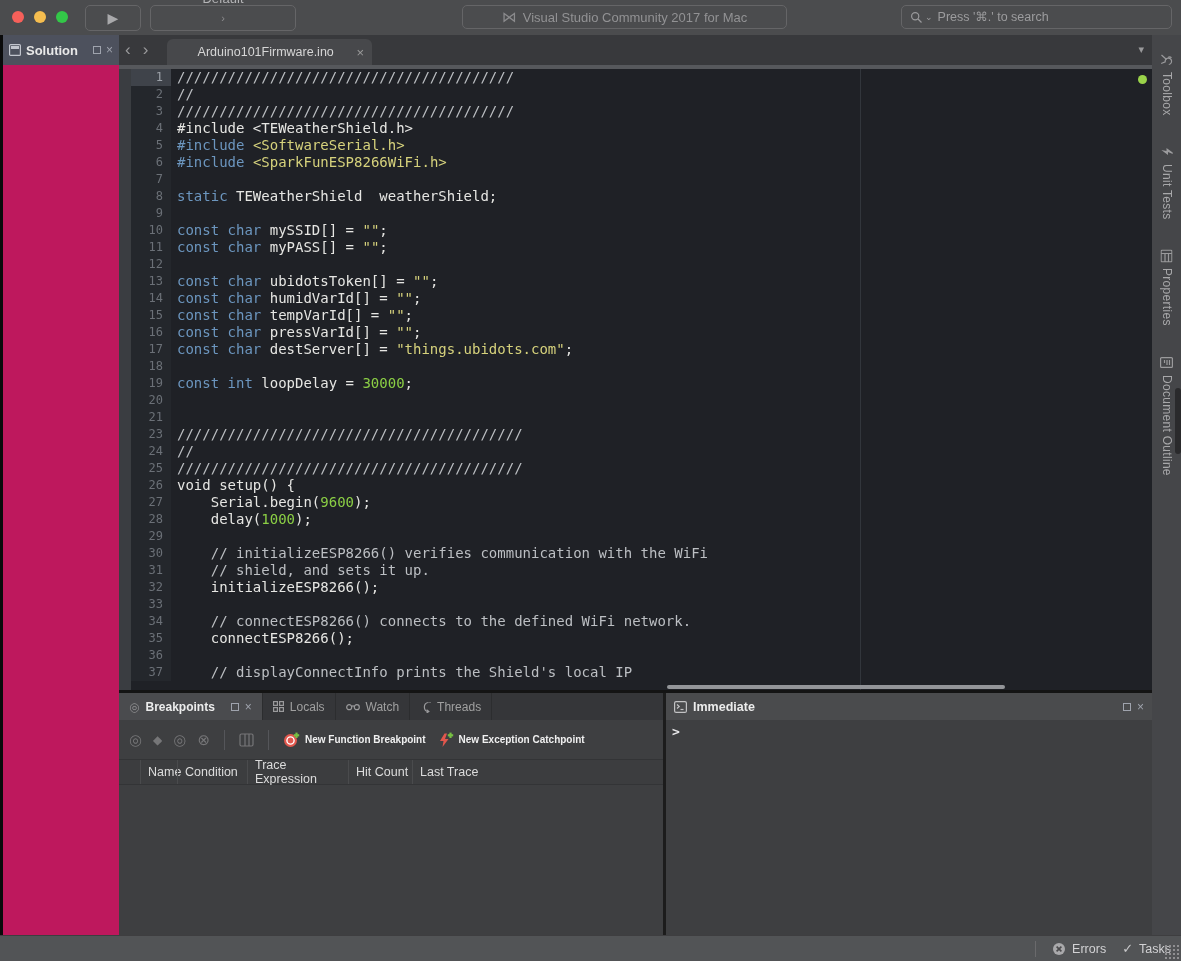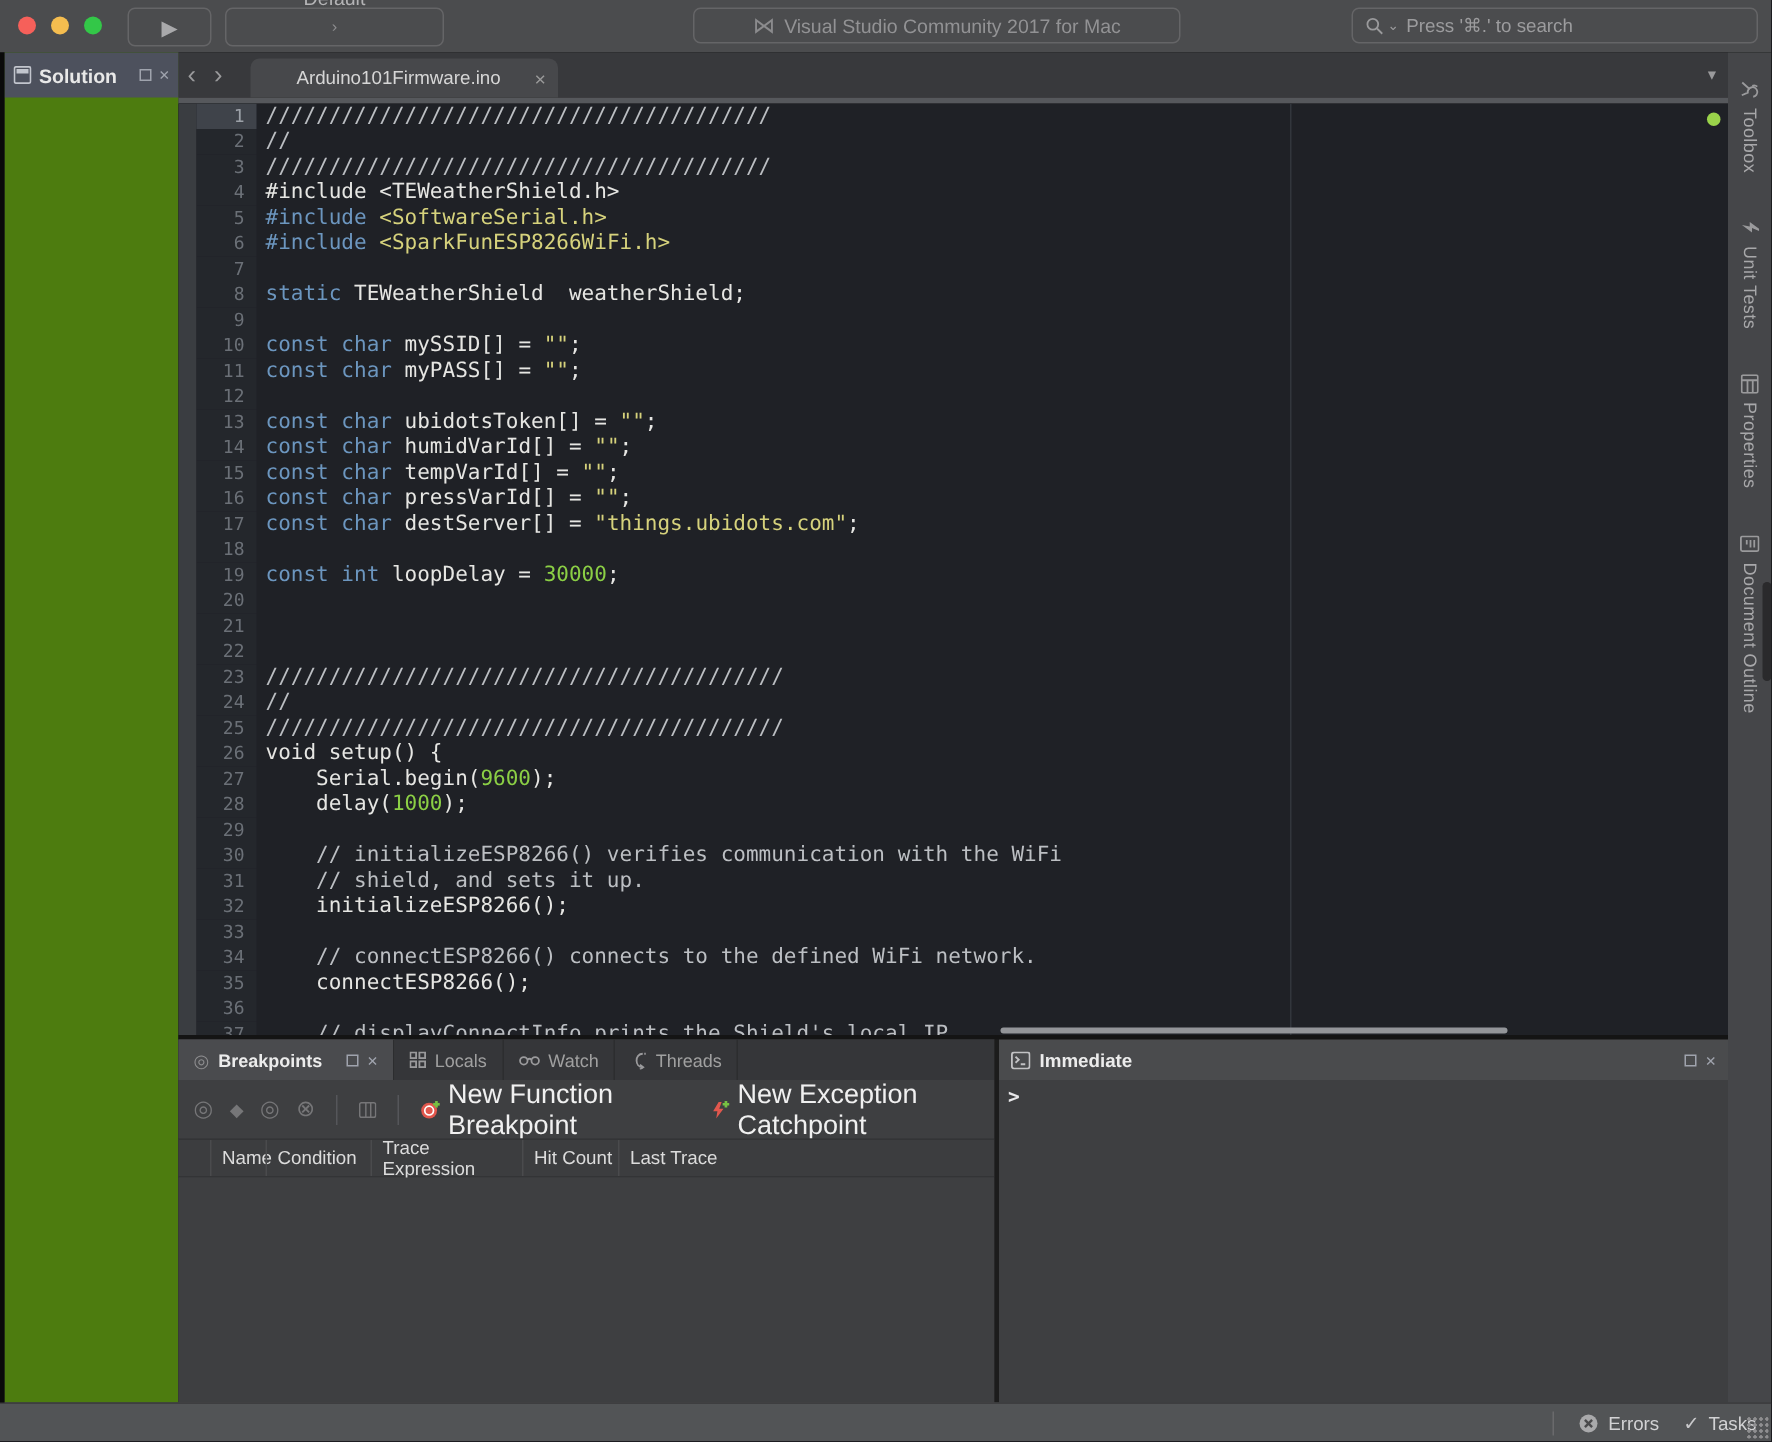--- a/index.html
+++ b/index.html
@@ -22,21 +22,21 @@
   .search-box input { background:transparent; border:none; outline:none; color:#fdba74; font-size:12.5px; width:200px; }
   .search-box input::placeholder { color:#9c9c9e; }
   .chev-small { color:#9c9c9e; font-size:9px; margin-left:-3px; }
   .icon-svg { display:inline-block; vertical-align:middle; }
 
   
   .main { position:absolute; left:0; top:35px; width:1181px; height:900px; background:#2a2a2a; }
   .left-edge { position:absolute; left:0; top:0; width:3px; height:100%; background:#0a0a0a; z-index:6; }
 
   
-  .solution { position:absolute; left:3px; top:0; width:116px; height:100%; background:#4d7c0f; }
+  .solution { position:absolute; left:3px; top:0; width:116px; height:100%; background:#be185d; }
   .solution-header { height:30px; display:flex; align-items:center; padding:0 6px; gap:5px; background:#4d515d; }
   .solution-title { flex:1; color:#e8e8e8; font-size:13px; font-weight:bold; }
   .mini-icon { color:#9fa3ad; font-size:12px; line-height:1; }
   .dock-sq { width:8px; height:8px; border:1px solid #9fa3ad; display:inline-block; }
 
   
   .center { position:absolute; left:119px; top:0; width:1033px; height:900px; }
   .tabbar { position:relative; height:30px; background:#38393c; display:flex; align-items:flex-end; }
   .nav-arrows { position:absolute; left:6px; top:0; height:30px; display:flex; align-items:center; gap:12px; color:#9a9a9c; font-size:17px; }
   .nav-arrows span { cursor:default; }
@@ -67,21 +67,21 @@
   .pane-tabs { height:27px; background:#353639; display:flex; align-items:stretch; }
   .ptab { display:flex; align-items:center; gap:6px; padding:0 10px; border-right:1px solid #2c2d2f; color:#a0a0a0; font-size:12px; }
   .ptab .ptab-label { color:#a0a0a0; }
   .ptab.active { background:#4a4b4e; }
   .ptab.active .ptab-label { color:#ececec; font-weight:bold; }
   .ptab-icon { color:#8f8f91; font-size:12px; line-height:1; }
   .ptab-winicons { display:flex; align-items:center; gap:6px; margin-left:10px; }
   .bp-toolbar { height:39px; display:flex; align-items:center; padding-left:10px; gap:11px; background:#3e3f41; }
   .round-icon { color:#767678; font-size:15px; line-height:1; }
   .vsep { width:1px; height:20px; background:#55565a; margin:0 3px; }
-  .bp-action { display:flex; align-items:center; gap:5px; color:#f0f0f0; font-size:18px; font-weight:400; }
+  .bp-action { display:flex; align-items:center; gap:5px; color:#f0f0f0; font-size:10px; font-weight:700; }
   .bp-header { height:26px; background:#3c3d3f; border-top:1px solid #333436; border-bottom:1px solid #333436; display:flex; align-items:center; font-size:12.5px; color:#dcdcdc; }
   .bp-header .hc { padding-left:7px; height:100%; display:flex; align-items:center; border-left:1px solid #4a4b4d; }
   .hc0 { width:21px; border-left:none !important; }
   .hc1 { width:37px; } .hc2 { width:70px; } .hc3 { width:101px; } .hc4 { width:64px; } .hc5 { flex:1; }
   .bp-body { flex:1; background:#3e3f41; }
   .pane-div { width:3px; background:#1c1c1c; }
   .imm-pane { flex:1; display:flex; flex-direction:column; }
   .imm-header { height:27px; background:#4a4b4d; display:flex; align-items:center; padding:0 8px; gap:6px; }
   .imm-title { flex:1; color:#ececec; font-size:12.5px; font-weight:bold; }
   .imm-body { flex:1; background:#3e3f41; color:#e8e8ea; font-family:"DejaVu Sans Mono","Liberation Mono",monospace; font-size:13px; font-weight:bold; padding:4px 0 0 6px; }
@@ -194,21 +194,20 @@
             <div class="cl"><span class="ln">12</span><span class="ct"></span></div>
             <div class="cl"><span class="ln">13</span><span class="ct"><span class="k">const char</span><span class="p"> ubidotsToken[] = </span><span class="s">""</span><span class="p">;</span></span></div>
             <div class="cl"><span class="ln">14</span><span class="ct"><span class="k">const char</span><span class="p"> humidVarId[] = </span><span class="s">""</span><span class="p">;</span></span></div>
             <div class="cl"><span class="ln">15</span><span class="ct"><span class="k">const char</span><span class="p"> tempVarId[] = </span><span class="s">""</span><span class="p">;</span></span></div>
             <div class="cl"><span class="ln">16</span><span class="ct"><span class="k">const char</span><span class="p"> pressVarId[] = </span><span class="s">""</span><span class="p">;</span></span></div>
             <div class="cl"><span class="ln">17</span><span class="ct"><span class="k">const char</span><span class="p"> destServer[] = </span><span class="s">"things.ubidots.com"</span><span class="p">;</span></span></div>
             <div class="cl"><span class="ln">18</span><span class="ct"></span></div>
             <div class="cl"><span class="ln">19</span><span class="ct"><span class="k">const int</span><span class="p"> loopDelay = </span><span class="m">30000</span><span class="p">;</span></span></div>
             <div class="cl"><span class="ln">20</span><span class="ct"></span></div>
             <div class="cl"><span class="ln">21</span><span class="ct"></span></div>
-            <div class="cl"><span class="ln">22</span><span class="ct"></span></div>
             <div class="cl"><span class="ln">23</span><span class="ct"><span class="c">/////////////////////////////////////////</span></span></div>
             <div class="cl"><span class="ln">24</span><span class="ct"><span class="c">//</span></span></div>
             <div class="cl"><span class="ln">25</span><span class="ct"><span class="c">/////////////////////////////////////////</span></span></div>
             <div class="cl"><span class="ln">26</span><span class="ct"><span class="p">void setup() {</span></span></div>
             <div class="cl"><span class="ln">27</span><span class="ct"><span class="p">    Serial.begin(</span><span class="m">9600</span><span class="p">);</span></span></div>
             <div class="cl"><span class="ln">28</span><span class="ct"><span class="p">    delay(</span><span class="m">1000</span><span class="p">);</span></span></div>
             <div class="cl"><span class="ln">29</span><span class="ct"></span></div>
             <div class="cl"><span class="ln">30</span><span class="ct"><span class="c">    // initializeESP8266() verifies communication with the WiFi</span></span></div>
             <div class="cl"><span class="ln">31</span><span class="ct"><span class="c">    // shield, and sets it up.</span></span></div>
             <div class="cl"><span class="ln">32</span><span class="ct"><span class="p">    initializeESP8266();</span></span></div>

